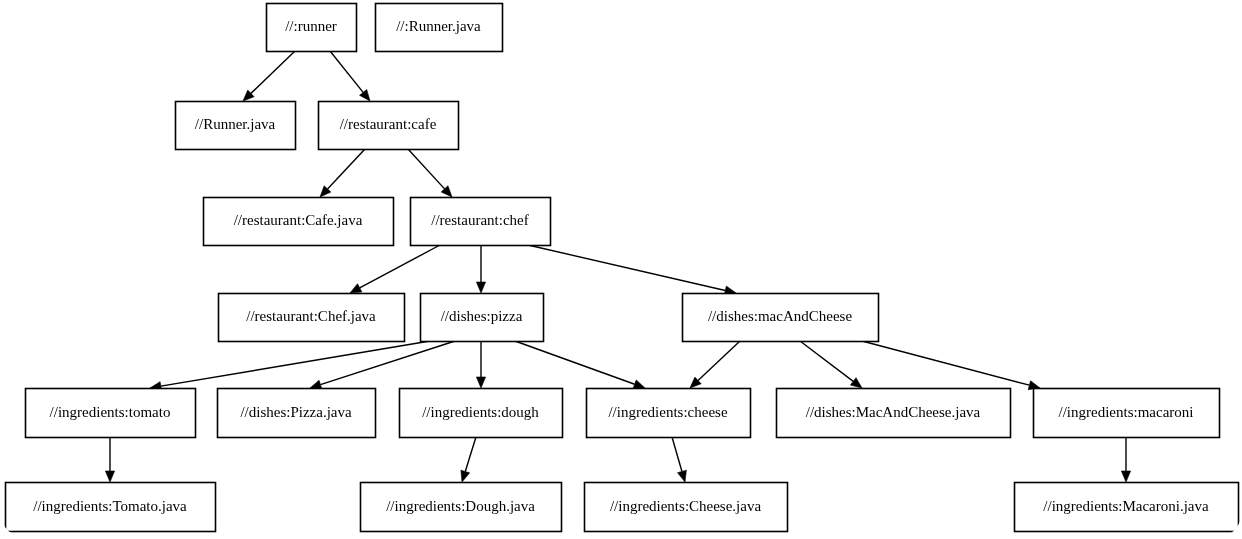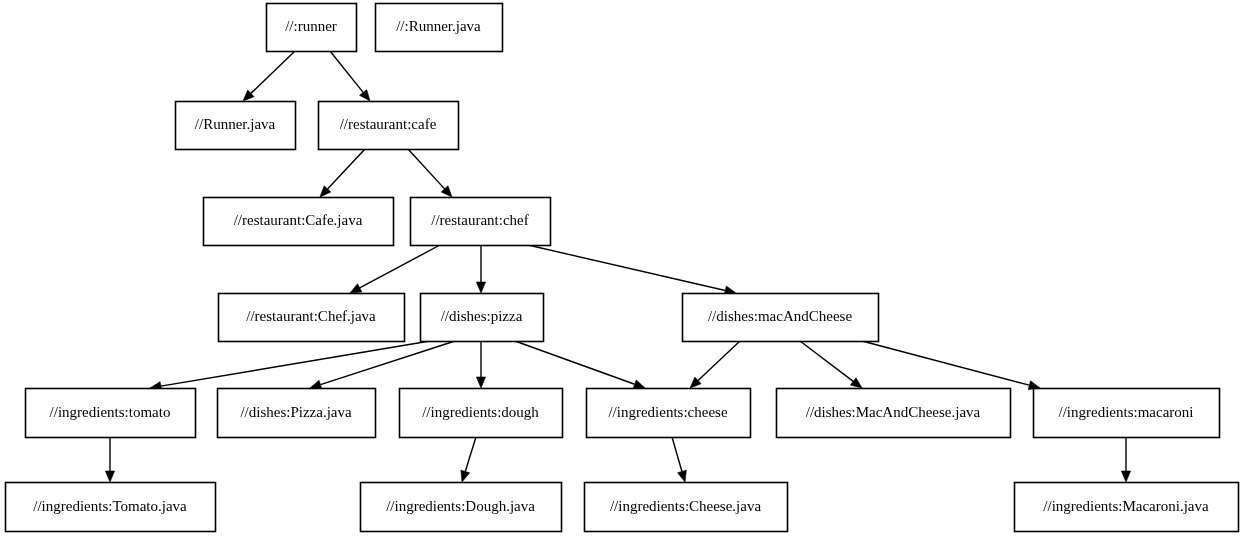--- a/index.html
+++ b/index.html
@@ -7,20 +7,21 @@
     padding: 0;
     background: #ffffff;
   }
   #graph-root {
     position: relative;
     width: 1242px;
     height: 539px;
     background: #ffffff;
     overflow: hidden;
     font-family: "Liberation Serif", "DejaVu Serif", serif;
+    border-radius: 28px;
   }
   svg#graph-canvas {
     display: block;
     width: 1242px;
     height: 539px;
   }
   .node-box {
     fill: #ffffff;
     stroke: #000000;
     stroke-width: 1.6;

